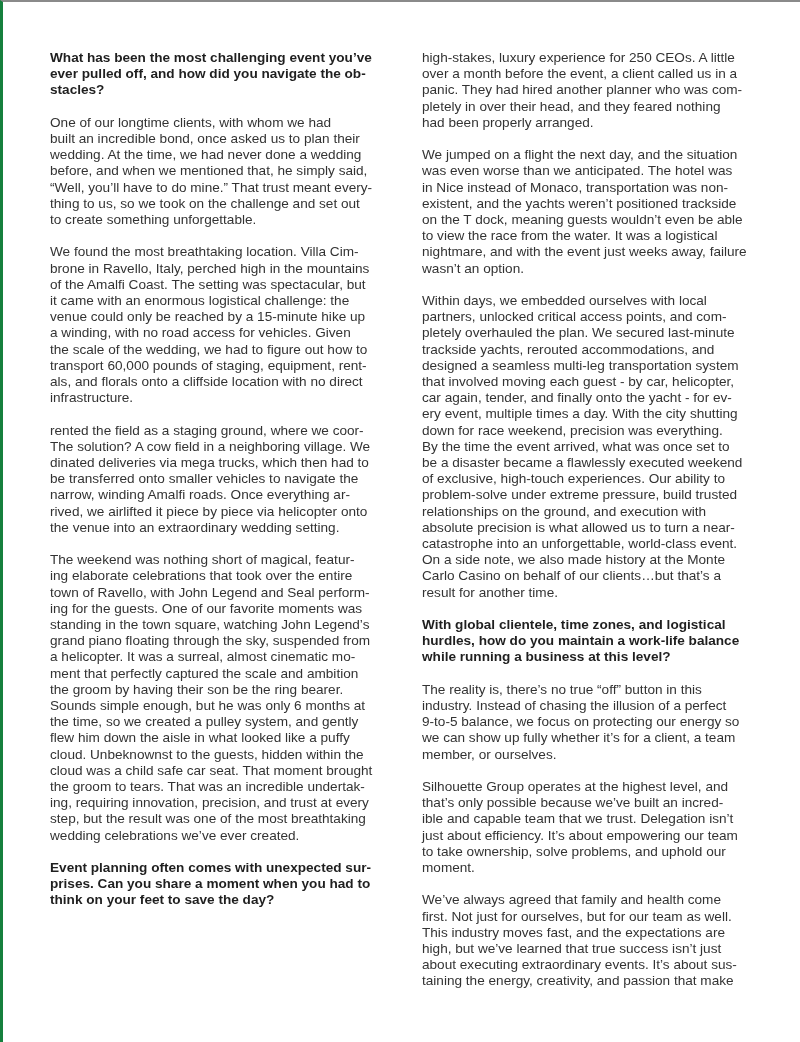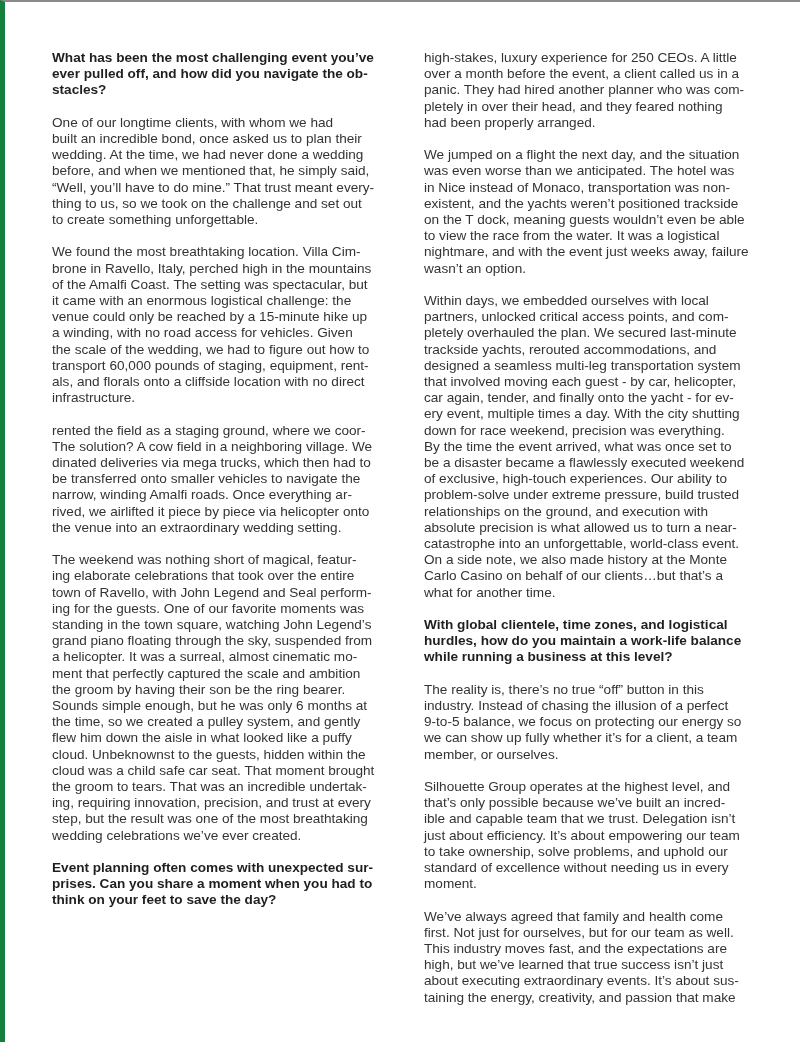--- a/index.html
+++ b/index.html
@@ -1,21 +1,21 @@
 <!DOCTYPE html>
 <html><head>
 <meta charset="utf-8">
 <style>
   html, body { margin: 0; padding: 0; background: #ffffff; }
   body { width: 800px; height: 1042px; position: relative; overflow: hidden; }
   .page {
     position: absolute; left: 0; top: 0; width: 800px; height: 1042px;
     box-sizing: border-box;
     border-top: 2px solid #8a8a8a;
-    border-left: 5px solid #15803d;
+    border-left: 3px solid #15803d;
     background: #ffffff;
   }
   .col {
     position: absolute; top: 48px; width: 360px;
     font-family: "Liberation Sans", sans-serif;
     font-size: 13.6px; line-height: 16.2px; color: #333333;
   }
   .col.left { left: 47px; }
   .col.right { left: 419px; top: 48px; }
   .col .line { white-space: pre; display: block; }
@@ -121,41 +121,40 @@
         <span class="line">down for race weekend, precision was everything.</span>
         <span class="line">By the time the event arrived, what was once set to</span>
         <span class="line">be a disaster became a flawlessly executed weekend</span>
         <span class="line">of exclusive, high-touch experiences. Our ability to</span>
         <span class="line">problem-solve under extreme pressure, build trusted</span>
         <span class="line">relationships on the ground, and execution with</span>
         <span class="line">absolute precision is what allowed us to turn a near-</span>
         <span class="line">catastrophe into an unforgettable, world-class event.</span>
         <span class="line">On a side note, we also made history at the Monte</span>
         <span class="line">Carlo Casino on behalf of our clients…but that’s a</span>
-        <span class="line">what for another time.</span>
+        <span class="line">result for another time.</span>
       </div>
     <div class="q blk">
         <span class="line">With global clientele, time zones, and logistical</span>
         <span class="line">hurdles, how do you maintain a work-life balance</span>
         <span class="line">while running a business at this level?</span>
       </div>
     <div class="p blk">
         <span class="line">The reality is, there’s no true “off” button in this</span>
         <span class="line">industry. Instead of chasing the illusion of a perfect</span>
         <span class="line">9-to-5 balance, we focus on protecting our energy so</span>
         <span class="line">we can show up fully whether it’s for a client, a team</span>
         <span class="line">member, or ourselves.</span>
       </div>
     <div class="p blk">
         <span class="line">Silhouette Group operates at the highest level, and</span>
         <span class="line">that’s only possible because we’ve built an incred-</span>
         <span class="line">ible and capable team that we trust. Delegation isn’t</span>
         <span class="line">just about efficiency. It’s about empowering our team</span>
         <span class="line">to take ownership, solve problems, and uphold our</span>
-        <span class="line">standard of excellence without needing us in every</span>
         <span class="line">moment.</span>
       </div>
     <div class="p blk">
         <span class="line">We’ve always agreed that family and health come</span>
         <span class="line">first. Not just for ourselves, but for our team as well.</span>
         <span class="line">This industry moves fast, and the expectations are</span>
         <span class="line">high, but we’ve learned that true success isn’t just</span>
         <span class="line">about executing extraordinary events. It’s about sus-</span>
         <span class="line">taining the energy, creativity, and passion that make</span>
       </div>

